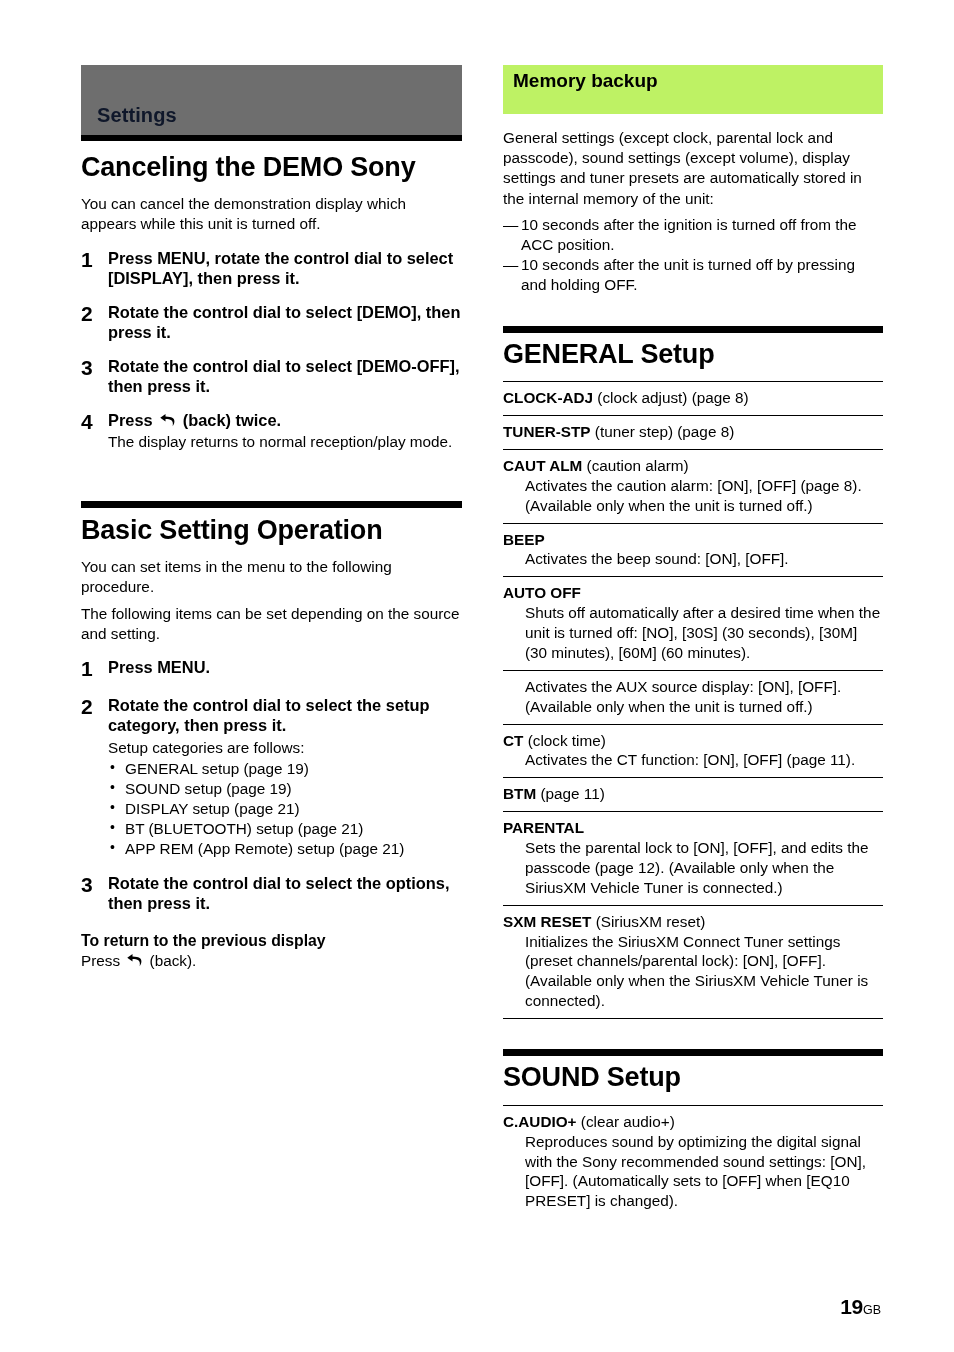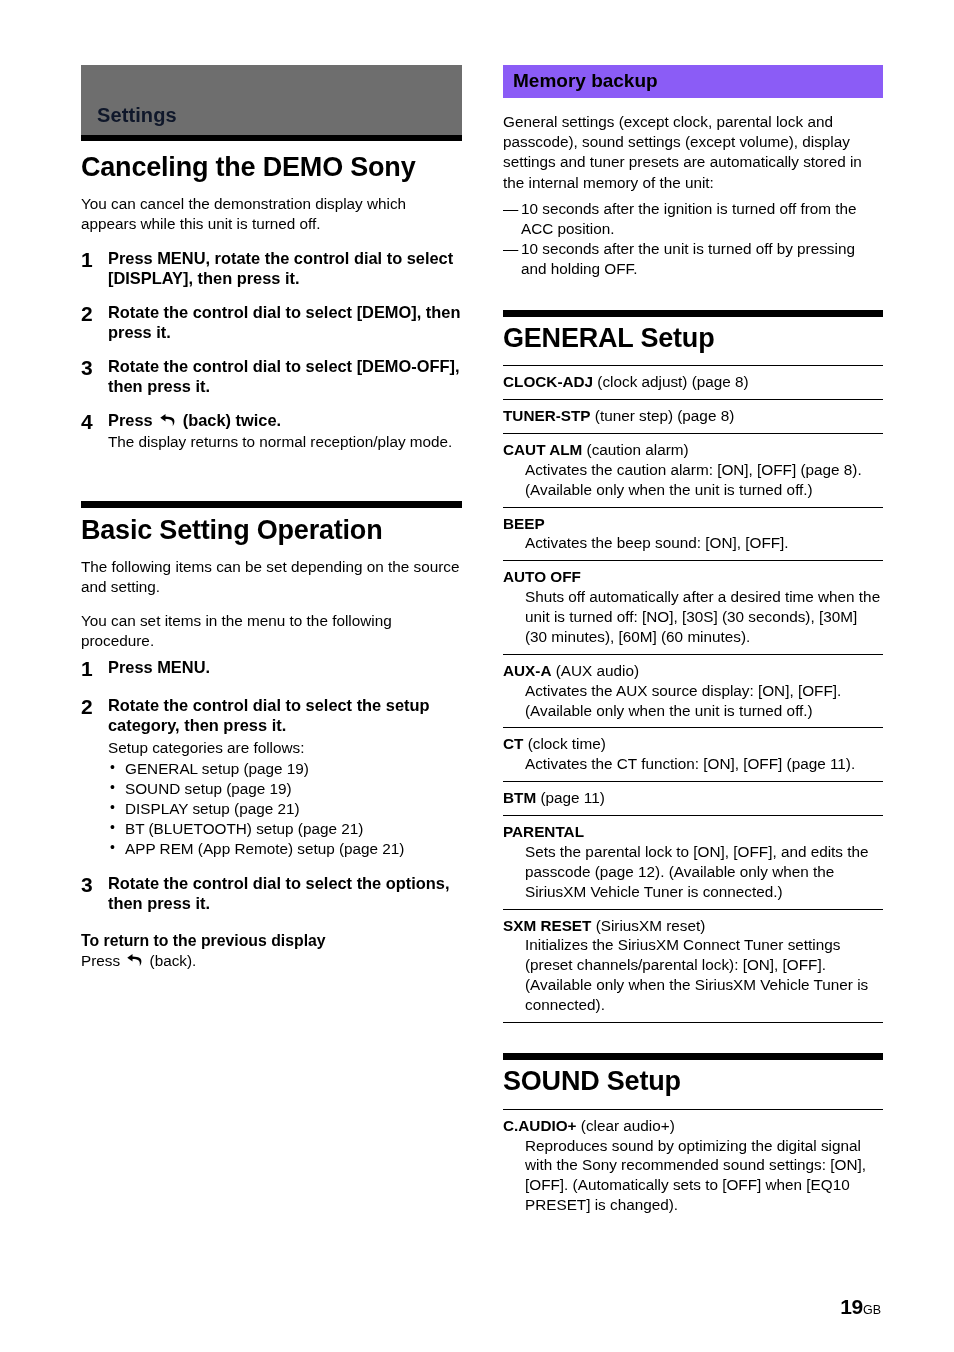--- a/index.html
+++ b/index.html
@@ -51,22 +51,22 @@
     letter-spacing: 0.1px;
   }
   .chapter-rule {
     height: 6px;
     background: #000000;
     margin-bottom: 11px;
   }
 
   
   .section-band {
-    background: #8b5cf6;
-    height: 33px;
+    background: #bef264;
+    height: 49px;
     position: relative;
     margin-bottom: 14px;
   }
   .section-band-label {
     position: absolute;
     left: 10px;
     top: 5px;
     font-size: 19px;
     font-weight: bold;
   }
@@ -263,22 +263,22 @@
               </svg></span><span> (back) twice.</span></div>
         <div class="step-note">The display returns to normal reception/play mode.</div>
       </div>
     </div>
 
     <div style="height:36px"></div>
 
     <div class="h1-rule"></div>
     <h1 class="doc-h1">Basic Setting Operation</h1>
 
+    <p class="body tight">You can set items in the menu to the following procedure.</p>
     <p class="body">The following items can be set depending on the source and setting.</p>
-    <p class="body tight">You can set items in the menu to the following procedure.</p>
 
     <div class="step">
       <div class="step-num">1</div>
       <div class="step-body">
         <div class="step-title">Press MENU.</div>
       </div>
     </div>
 
     <div class="step">
       <div class="step-num">2</div>
@@ -345,21 +345,20 @@
         <div class="setup-term"><b>BEEP</b><span></span></div>
         <div class="setup-desc">Activates the beep sound: [ON], [OFF].</div>
       </div>
 
       <div class="setup-item">
         <div class="setup-term"><b>AUTO OFF</b><span></span></div>
         <div class="setup-desc">Shuts off automatically after a desired time when the unit is turned off: [NO], [30S] (30 seconds), [30M] (30 minutes), [60M] (60 minutes).</div>
       </div>
 
       <div class="setup-item">
-        <div class="setup-term"><b>AUX-A</b><span> (AUX audio)</span></div>
         <div class="setup-desc">Activates the AUX source display: [ON], [OFF]. (Available only when the unit is turned off.)</div>
       </div>
 
       <div class="setup-item">
         <div class="setup-term"><b>CT</b><span> (clock time)</span></div>
         <div class="setup-desc">Activates the CT function: [ON], [OFF] (page 11).</div>
       </div>
 
       <div class="setup-item">
         <div class="setup-term"><b>BTM</b><span> (page 11)</span></div>

